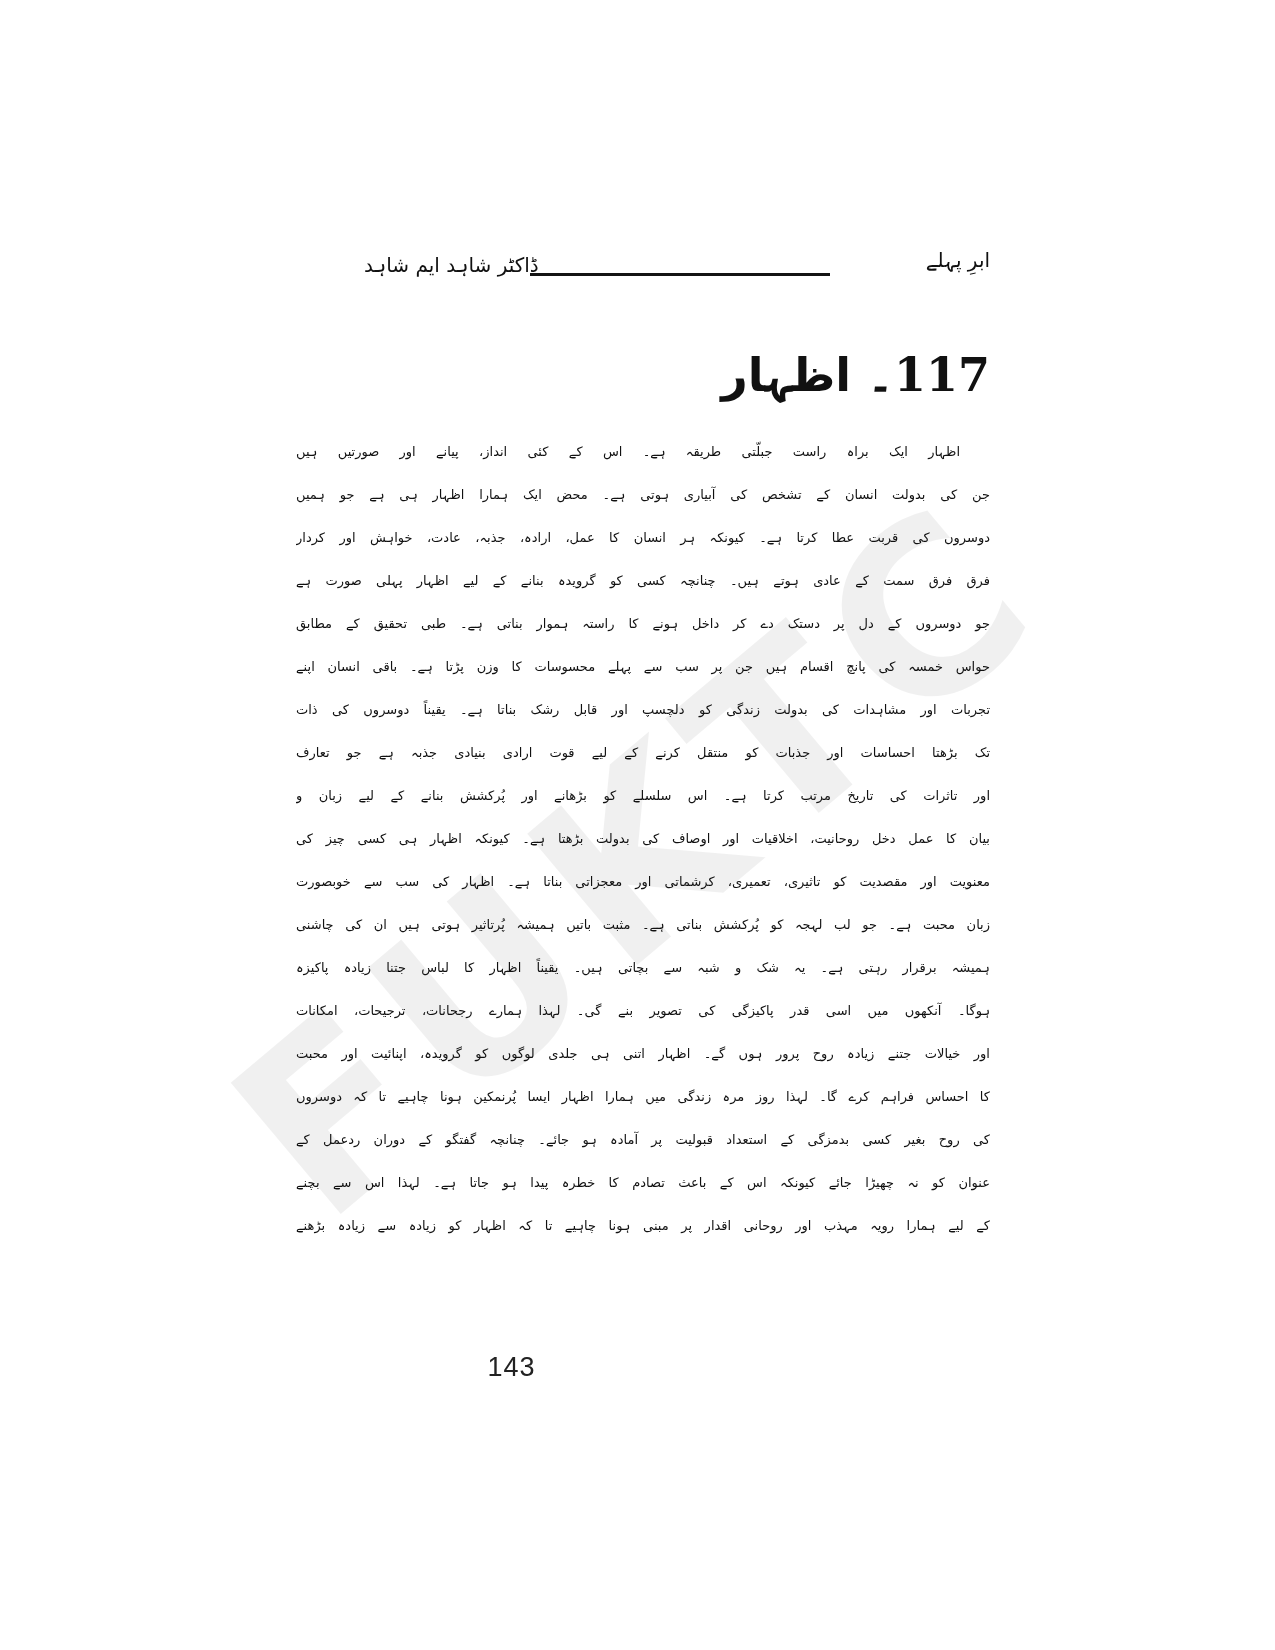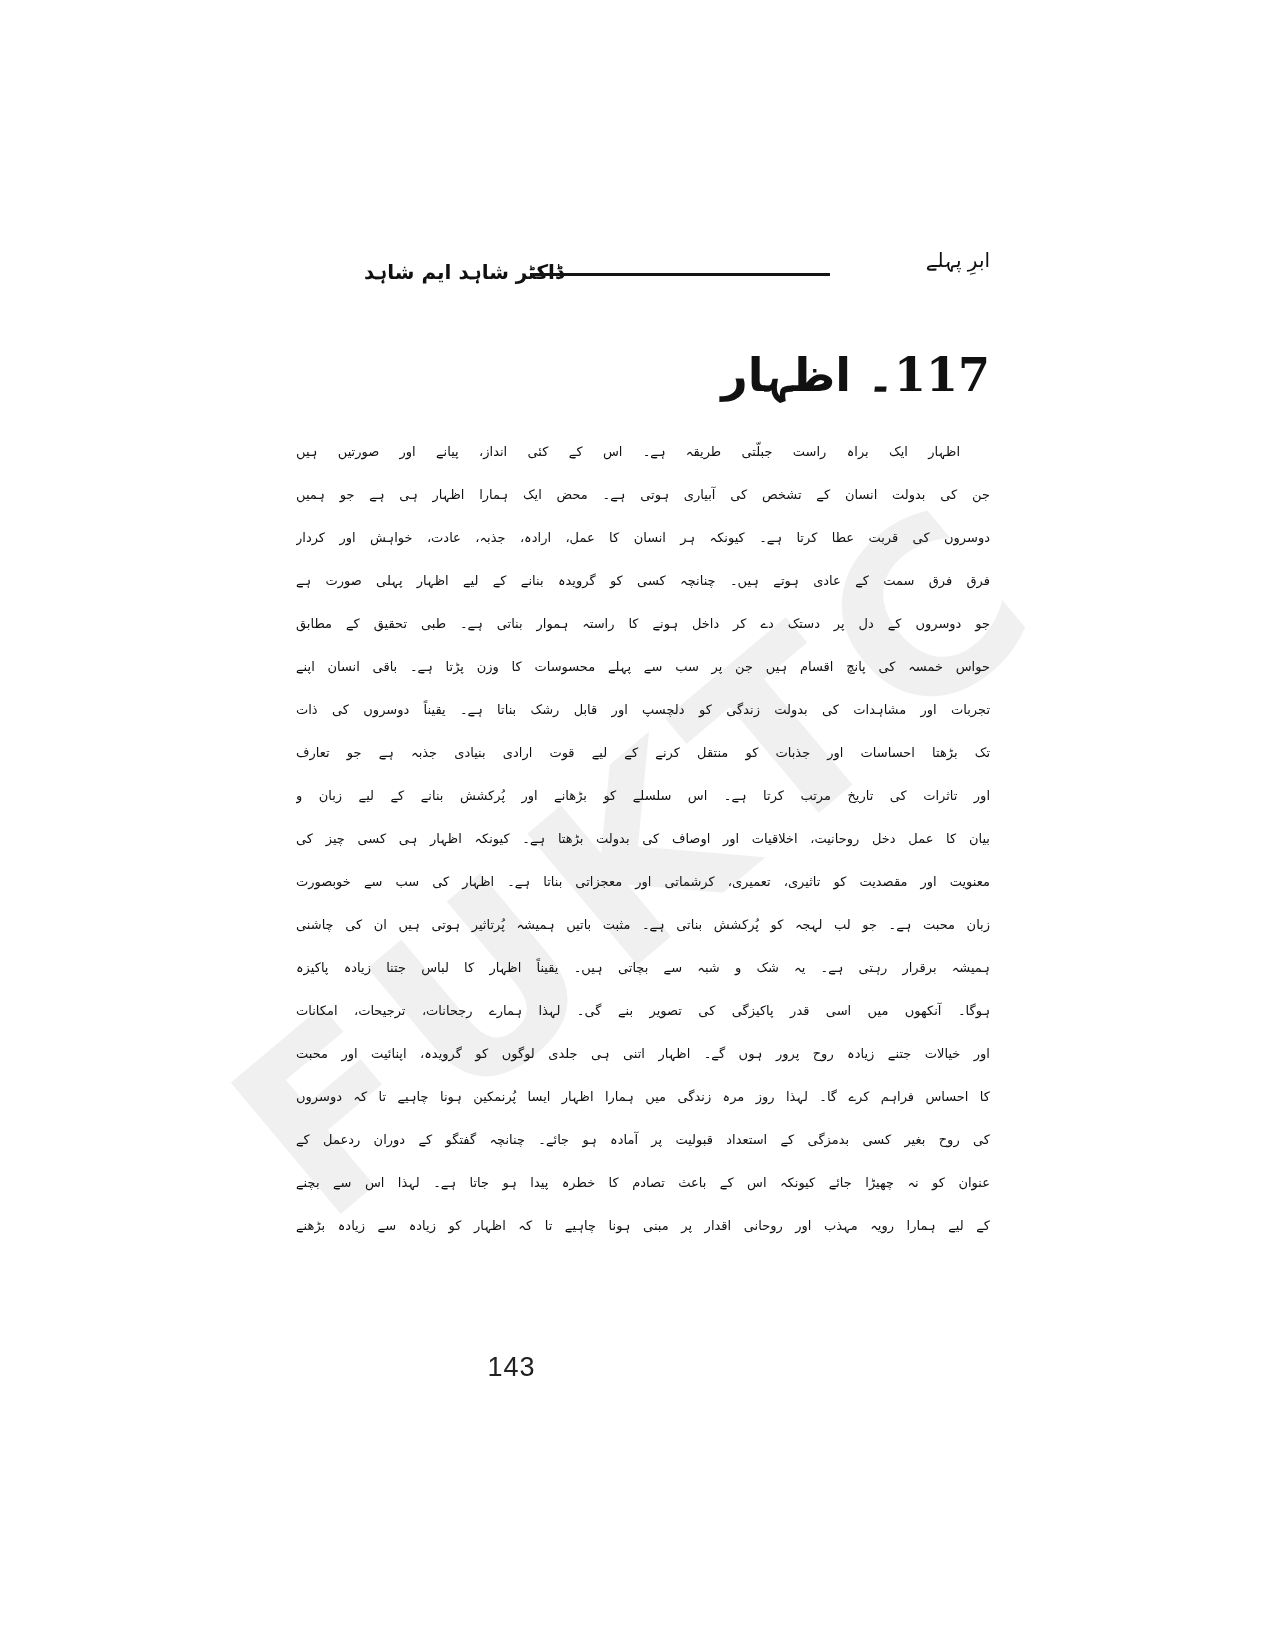--- a/index.html
+++ b/index.html
@@ -10,21 +10,21 @@
   
   .watermark{
     position:absolute; left:50%; top:52%;
     transform:translate(-50%,-50%) rotate(-40deg);
     font-size:235px; font-weight:800; letter-spacing:18px;
     color:#000; opacity:0.055; white-space:nowrap;
     font-family:"DejaVu Sans", sans-serif; user-select:none;
   }
   
   .hdr{position:absolute; left:298px; top:246px; width:692px; height:42px;}
-  .hdr .author{position:absolute; left:66px; top:14px; font-size:20px; direction:rtl;font-weight:bold;}
+  .hdr .author{position:absolute; left:66px; top:7px; font-size:20px; direction:rtl;}
   .hdr .rule{position:absolute; left:232px; top:27px; width:300px; height:3px; background:#141414;}
   .hdr .btitle{position:absolute; right:0; top:2px; font-size:20px; direction:rtl;}
   
   .chapter{
     position:absolute; left:298px; top:348px; width:692px;
     text-align:right; direction:rtl; font-weight:bold; font-size:46px;
     font-family:"DejaVu Serif","DejaVu Sans",serif; letter-spacing:1px;
   }
   
   .bodytext{position:absolute; left:296px; top:430px; width:694px; direction:rtl;}

